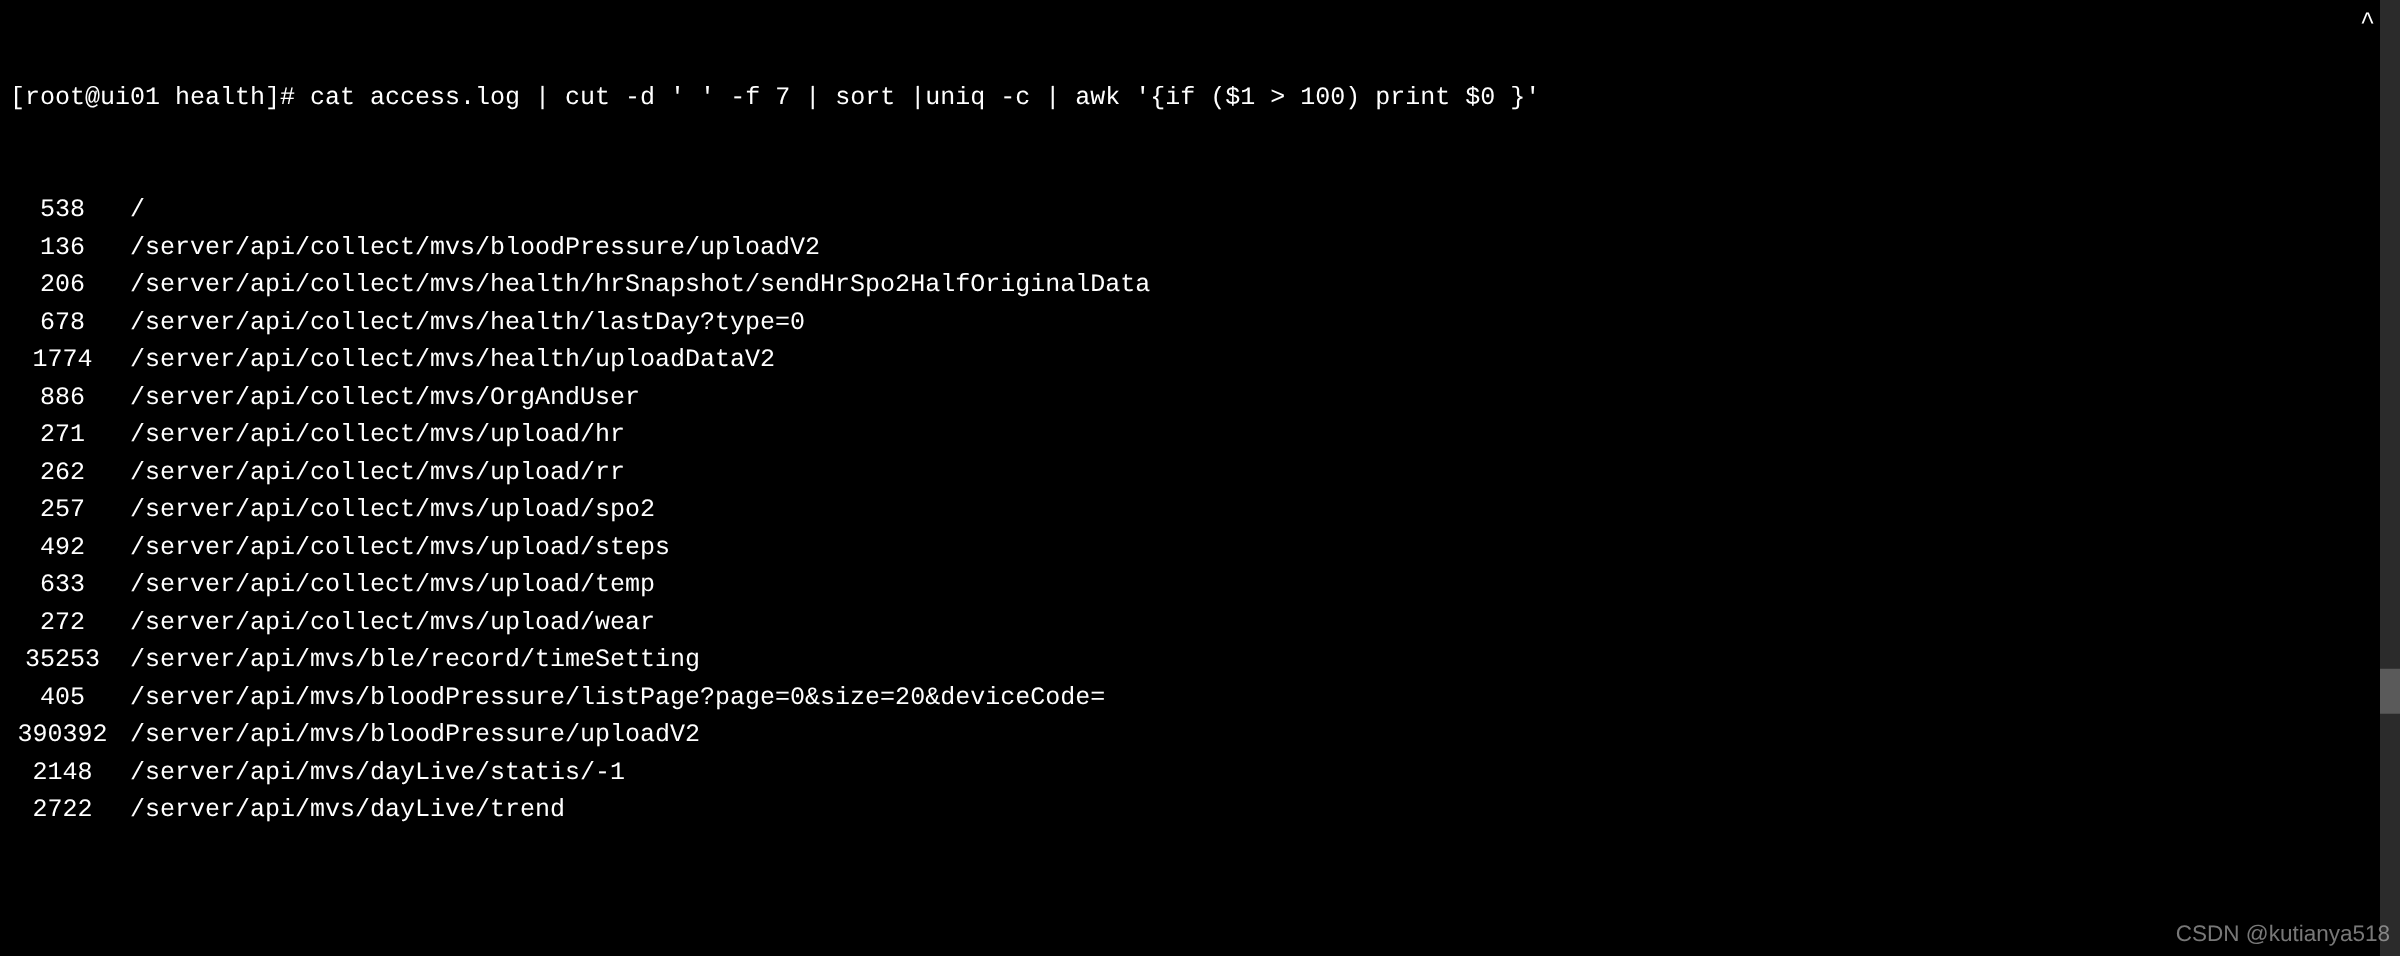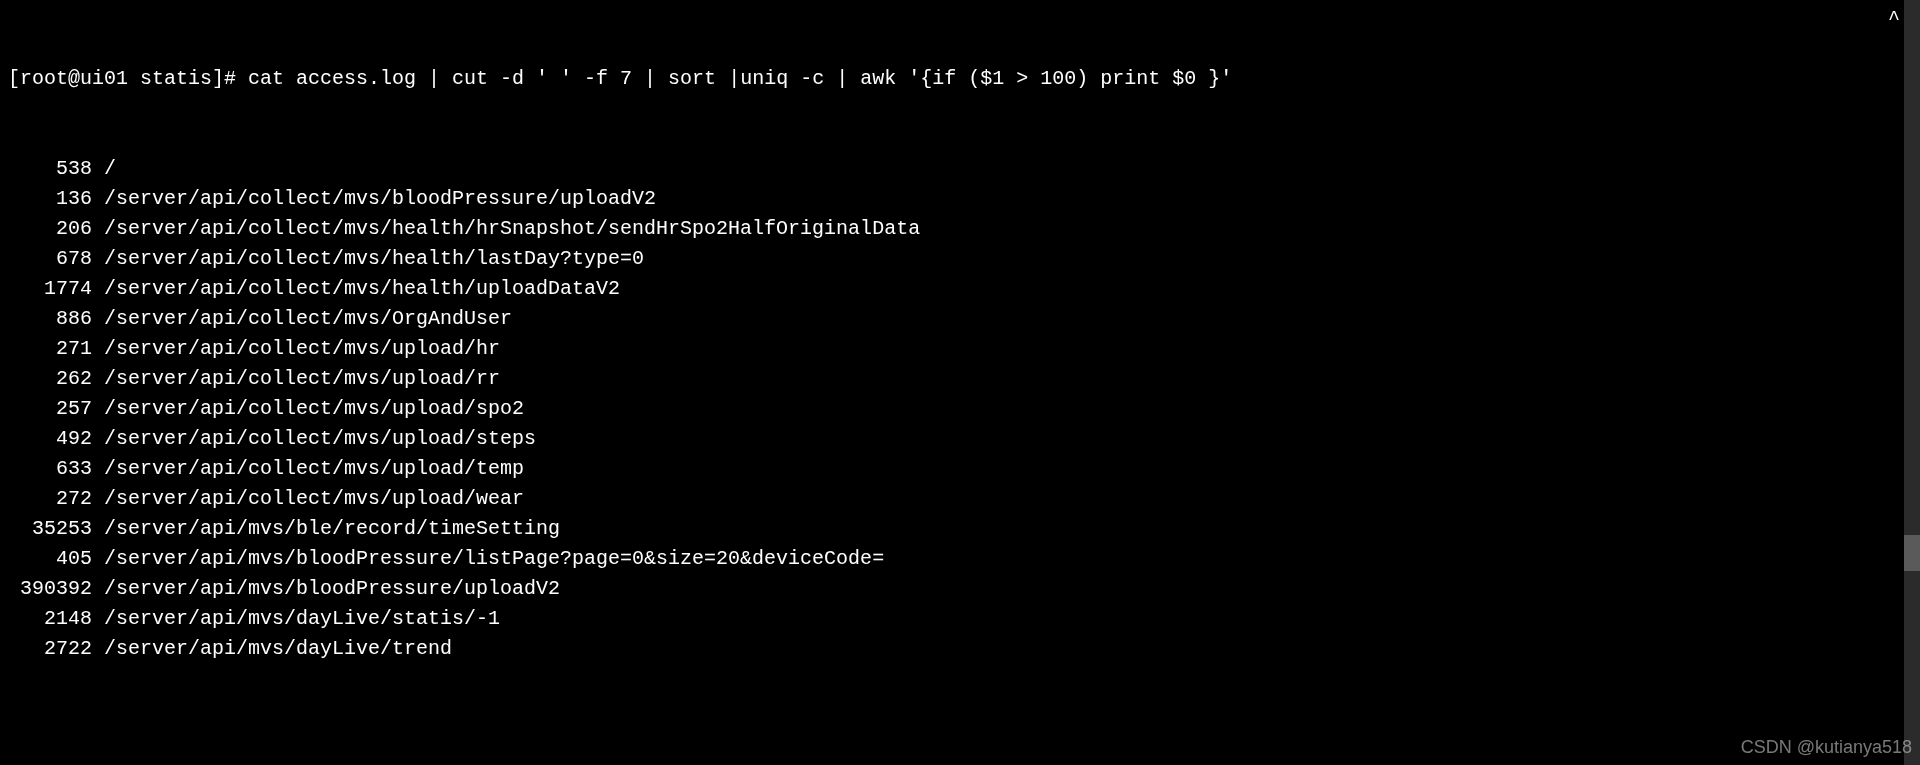--- a/index.html
+++ b/index.html
@@ -20,21 +20,21 @@
     }
     .terminal {
       padding: 4px 8px;
       white-space: pre;
     }
     .output-row {
       display: flex;
     }
     .count-col {
       width: 7ch;
-      text-align: right;
+      text-align: center;
     }
     .path-col {
       padding-left: 1ch;
     }
     .scrollbar {
       position: absolute;
       right: 0;
       top: 0;
       width: 16px;
       height: 100%;
@@ -59,21 +59,21 @@
       top: 4px;
       right: 20px;
       color: #fff;
       font-size: 20px;
     }
   </style>
 </head>
 <body>
 
 <div class="terminal">
-  <div><span>[root@ui01 statis]# </span><span>cat access.log | cut -d ' ' -f 7 | sort |uniq -c | awk '{if ($1 &gt; 100) print $0 }'</span></div>
+  <div><span>[root@ui01 health]# </span><span>cat access.log | cut -d ' ' -f 7 | sort |uniq -c | awk '{if ($1 &gt; 100) print $0 }'</span></div>
   <div id="rows"><div class="output-row"><span class="count-col">538</span><span class="path-col">/</span></div><div class="output-row"><span class="count-col">136</span><span class="path-col">/server/api/collect/mvs/bloodPressure/uploadV2</span></div><div class="output-row"><span class="count-col">206</span><span class="path-col">/server/api/collect/mvs/health/hrSnapshot/sendHrSpo2HalfOriginalData</span></div><div class="output-row"><span class="count-col">678</span><span class="path-col">/server/api/collect/mvs/health/lastDay?type=0</span></div><div class="output-row"><span class="count-col">1774</span><span class="path-col">/server/api/collect/mvs/health/uploadDataV2</span></div><div class="output-row"><span class="count-col">886</span><span class="path-col">/server/api/collect/mvs/OrgAndUser</span></div><div class="output-row"><span class="count-col">271</span><span class="path-col">/server/api/collect/mvs/upload/hr</span></div><div class="output-row"><span class="count-col">262</span><span class="path-col">/server/api/collect/mvs/upload/rr</span></div><div class="output-row"><span class="count-col">257</span><span class="path-col">/server/api/collect/mvs/upload/spo2</span></div><div class="output-row"><span class="count-col">492</span><span class="path-col">/server/api/collect/mvs/upload/steps</span></div><div class="output-row"><span class="count-col">633</span><span class="path-col">/server/api/collect/mvs/upload/temp</span></div><div class="output-row"><span class="count-col">272</span><span class="path-col">/server/api/collect/mvs/upload/wear</span></div><div class="output-row"><span class="count-col">35253</span><span class="path-col">/server/api/mvs/ble/record/timeSetting</span></div><div class="output-row"><span class="count-col">405</span><span class="path-col">/server/api/mvs/bloodPressure/listPage?page=0&amp;size=20&amp;deviceCode=</span></div><div class="output-row"><span class="count-col">390392</span><span class="path-col">/server/api/mvs/bloodPressure/uploadV2</span></div><div class="output-row"><span class="count-col">2148</span><span class="path-col">/server/api/mvs/dayLive/statis/-1</span></div><div class="output-row"><span class="count-col">2722</span><span class="path-col">/server/api/mvs/dayLive/trend</span></div></div>
 </div>
 
 <span class="caret">^</span>
 
 <div class="scrollbar">
   <div class="scrollbar-thumb" id="thumb" style="top: 535px; height: 36px;"></div>
 </div>
 
 <div class="watermark">CSDN @kutianya518</div>

